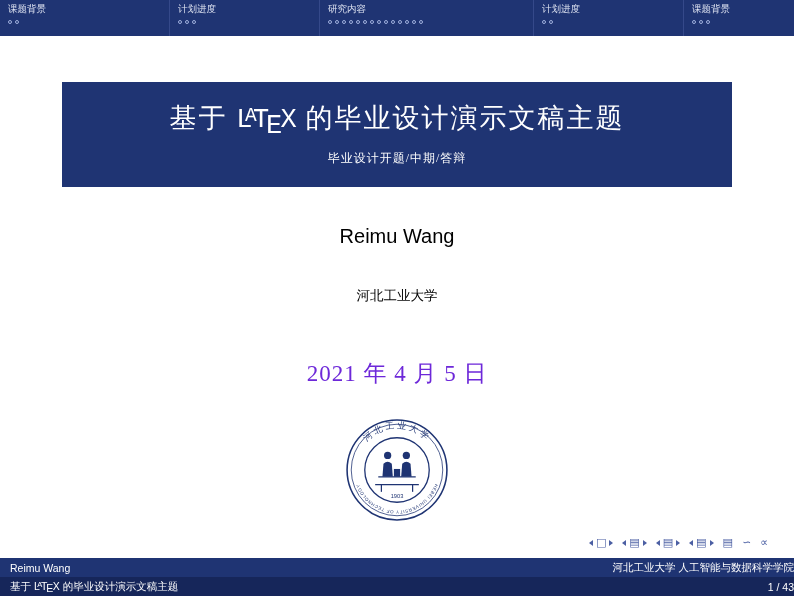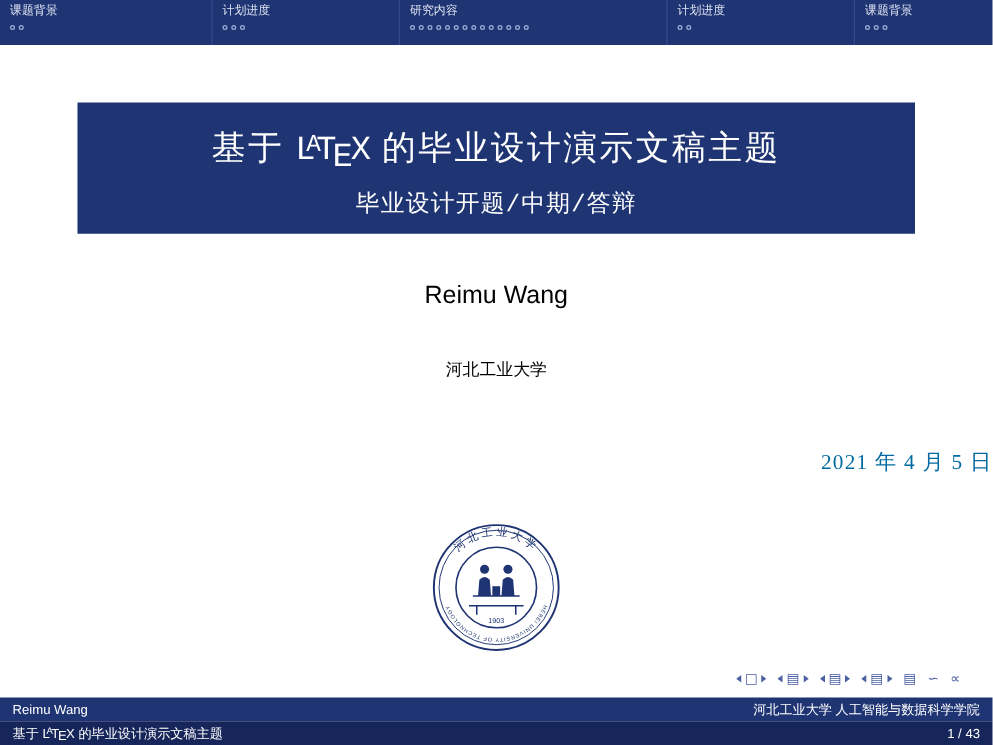--- a/index.html
+++ b/index.html
@@ -106,24 +106,23 @@
     margin-left: -0.38em;
     margin-right: -0.19em;
   }
   .latex .e {
     position: relative;
     top: 0.22em;
     margin-left: -0.12em;
     margin-right: -0.06em;
   }
   .subtitle {
-    font-size: 19px;
+    font-size: 12px;
     margin-top: 10px;
     letter-spacing: 1px;
-    font-family: Liberation Mono, monospace;
   }
 
   
   .author {
     position: absolute;
     top: 225px;
     left: 0; right: 0;
     text-align: center;
     font-size: 20px;
     font-family: "Liberation Sans", sans-serif;
@@ -135,24 +134,24 @@
     left: 0; right: 0;
     text-align: center;
     font-size: 13.5px;
     line-height: 21px;
     color: #000000;
   }
   .date {
     position: absolute;
     top: 358px;
     left: 0; right: 0;
-    text-align: right;
-    font-size: 17px;
+    text-align: center;
+    font-size: 23px;
     letter-spacing: 1px;
-    color: #0369a1;
+    color: #6d28d9;
   }
 
   
   .logo-wrap {
     position: absolute;
     top: 418px;
     left: 0; right: 0;
     display: flex;
     justify-content: center;
   }
@@ -198,21 +197,21 @@
     display: flex;
     align-items: center;
     height: 19px;
     color: #ffffff;
     font-size: 10.5px;
     box-sizing: border-box;
   }
   .footer-row.top { background: #1f3473; }
   .footer-row.bottom { background: #16265a; }
   .fl { padding-left: 10px; white-space: nowrap; }
-  .fr { margin-left: auto; padding-right: 10px; white-space: nowrap; }
+  .fr { margin-left: auto; padding-right: 0; white-space: nowrap; }
   .footer-row .latex { font-family: Liberation Sans, sans-serif; }
   .footer-row .latex .a {
     font-size: 0.72em; position: relative; top: -0.33em;
     margin-left: -0.34em; margin-right: -0.17em;
   }
   .footer-row .latex .e {
     position: relative; top: 0.2em; margin-left: -0.1em; margin-right: -0.05em;
   }
 </style>
 </head>

